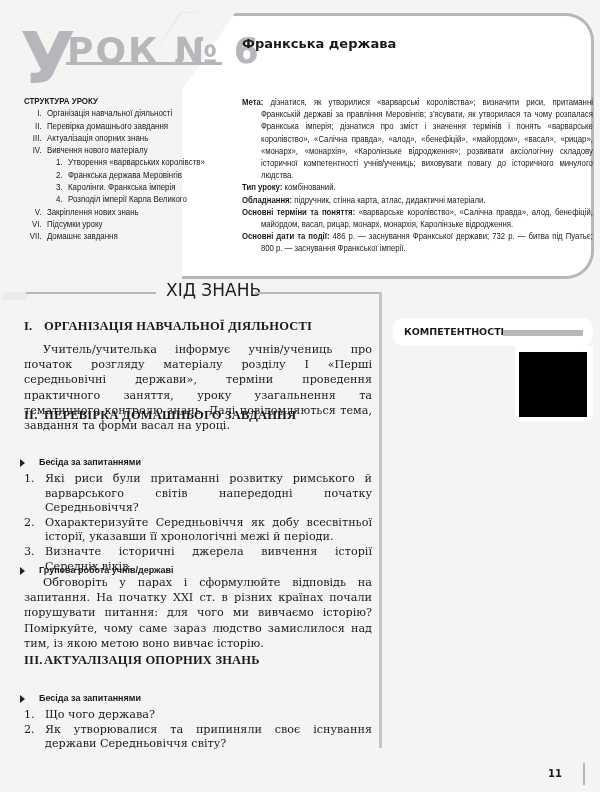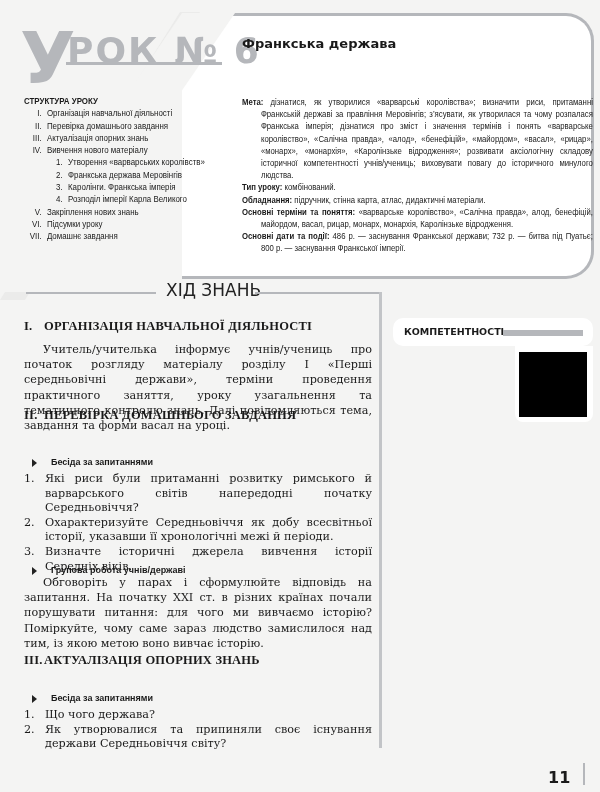--- a/index.html
+++ b/index.html
@@ -23,33 +23,33 @@
   
   .hid-line-l { left:26px; top:292px; width:130px; height:2px; background:#b5b7bb; }
   .hid-line-r { left:255px; top:292px; width:125px; height:2px; background:#b5b7bb; }
   .hid-title { left:166px; top:280px; font-size:17px; font-family:"DejaVu Sans", sans-serif; color:#222; }
   .vline { left:379px; top:292px; width:3px; height:456px; background:#c2c4c7; }
   
   .sec-title { left:24px; font-size:12.5px; font-weight:bold; font-family:Liberation Serif, serif; letter-spacing:0.2px; }
   .sec-title .n { display:inline-block; width:20px; }
   .para { left:24px; width:348px; font-family:"DejaVu Serif", serif; font-size:11.2px; line-height:15.2px; text-align:justify; }
   .para p { margin:0; text-indent:19px; }
-  .sub-h { left:32px; font-size:9px; font-weight:bold; }
+  .sub-h { left:20px; font-size:9px; font-weight:bold; }
   .sub-h .tri { display:inline-block; width:0; height:0; border-top:4px solid transparent; border-bottom:4px solid transparent; border-left:5px solid #222; margin-right:14px; vertical-align:middle; }
   .qlist { left:24px; width:348px; font-family:"DejaVu Serif", serif; font-size:11.2px; line-height:14.6px; }
   .qlist .q { display:flex; text-align:justify; }
   .qlist .qn { width:21px; flex:none; }
   .qlist .qt { flex:1; }
   
   .komp-card { left:393px; top:318px; width:200px; height:28px; background:#fff; border-radius:10px; }
   .komp-label { left:404px; top:326px; font-size:9.5px; font-weight:bold; font-family:"DejaVu Sans", sans-serif; }
   .komp-bar { left:503px; top:330px; width:80px; height:6px; background:#b5b7bb; }
   .komp-box-bg { left:515px; top:346px; width:78px; height:76px; background:#fff; border-radius:0 0 8px 8px; }
   .komp-box { left:519px; top:352px; width:68px; height:65px; background:#000; }
-  .page-num { left:548px; top:768px; font-size:16px; font-weight:bold; font-family:"DejaVu Sans", sans-serif; }
+  .page-num { left:548px; top:768px; font-size:10px; font-weight:bold; font-family:"DejaVu Sans", sans-serif; }
   .page-bar { left:583px; top:763px; width:2px; height:22px; background:#b5b7bb; }
 </style>
 </head>
 <body>
 
 <svg class="abs diag" viewBox="0 0 600 300" width="600" height="300">
   <polygon points="0,300 25,300 200,12 180,12" fill="#ebebea"></polygon>
 </svg>
 
 <div class="abs title-card"></div>

